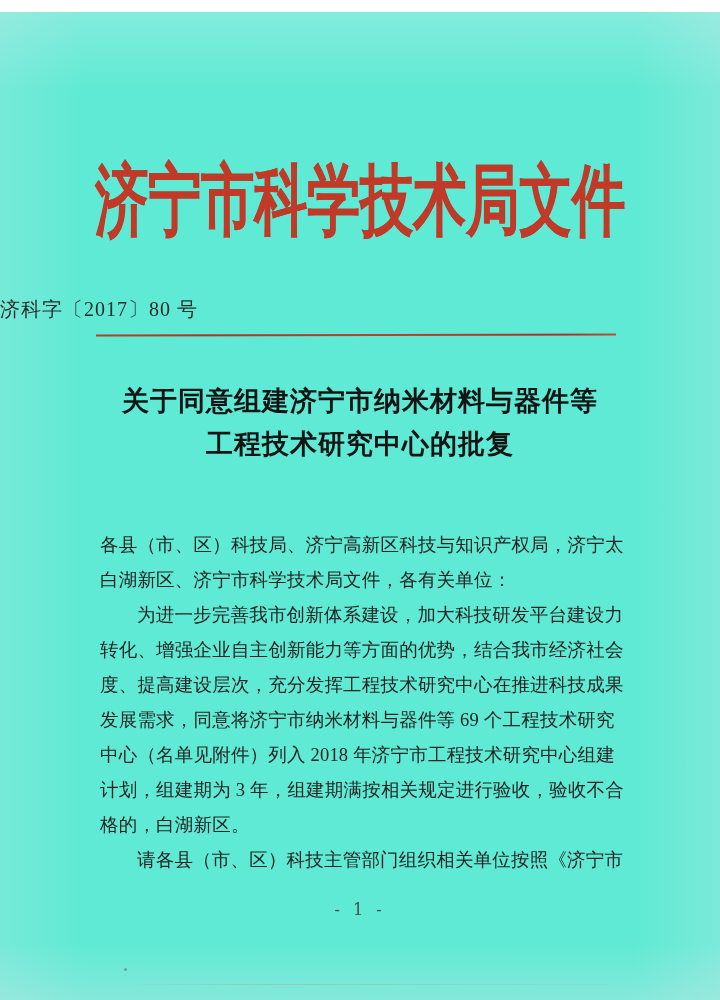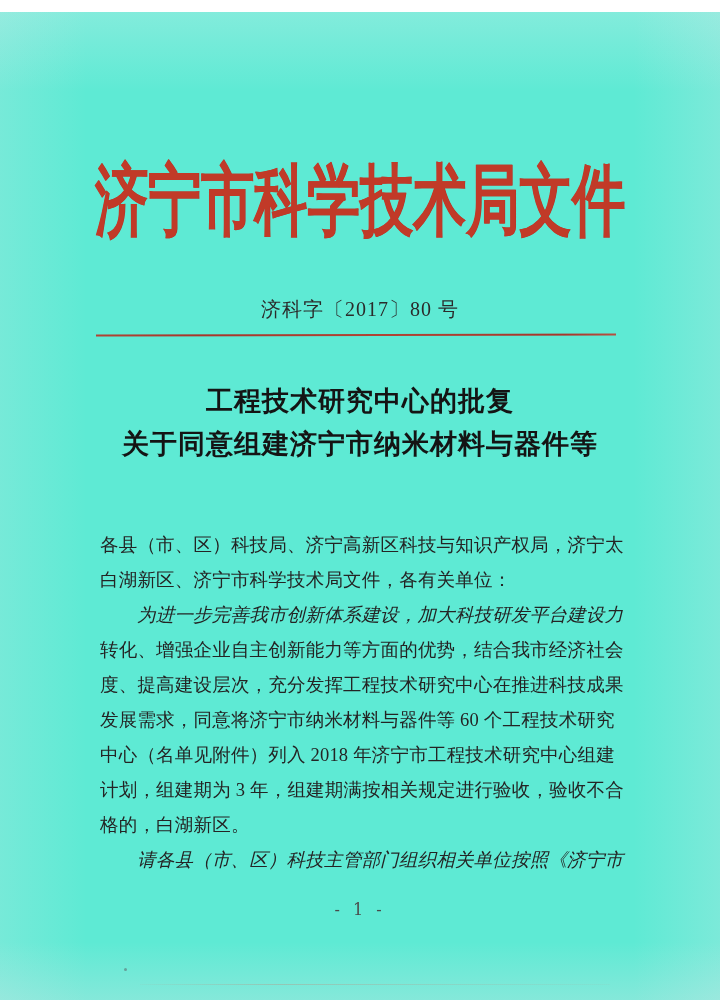--- a/index.html
+++ b/index.html
@@ -38,21 +38,20 @@
     transform-origin: top center;
     letter-spacing: 0px;
     white-space: nowrap;
     font-family: "Liberation Serif", "DejaVu Serif", serif;
   }
   .doc-number {
     position: absolute;
     top: 284px;
     left: 0;
     right: 0;
-    text-align: center;
     font-size: 20px;
     color: #2b2b2b;
     letter-spacing: 1px;
   }
   .red-rule {
     position: absolute;
     top: 322px;
     left: 96px;
     width: 520px;
     height: 2px;
@@ -82,21 +81,20 @@
     font-family: "Liberation Serif", "DejaVu Serif", serif;
   }
   .doc-body .line {
     height: 35px;
     line-height: 35px;
     white-space: nowrap;
     letter-spacing: 0.2px;
   }
   .doc-body .line.indent {
     padding-left: 37px;
-    font-style: italic;
   }
   .artifact-line {
     position: absolute;
     top: 972px;
     left: 140px;
     right: 110px;
     height: 1px;
     background: linear-gradient(90deg, rgba(205,130,110,0.05), rgba(205,120,100,0.30) 30%, rgba(205,120,100,0.18) 60%, rgba(205,130,110,0.05));
   }
   .page-number {
@@ -133,31 +131,31 @@
 
 <div class="page">
 
   <div class="red-head">济宁市科学技术局文件</div>
 
   <div class="doc-number">济科字〔2017〕80 号</div>
 
   <div class="red-rule"></div>
 
   <div class="title">
+    <div>关于同意组建济宁市纳米材料与器件等</div>
     <div>工程技术研究中心的批复</div>
-    <div>关于同意组建济宁市纳米材料与器件等</div>
   </div>
 
   <div class="doc-body">
     <div class="line">各县（市、区）科技局、济宁高新区科技与知识产权局，济宁太</div>
     <div class="line">白湖新区、济宁市科学技术局文件，各有关单位：</div>
     <div class="line indent">为进一步完善我市创新体系建设，加大科技研发平台建设力</div>
     <div class="line">转化、增强企业自主创新能力等方面的优势，结合我市经济社会</div>
     <div class="line">度、提高建设层次，充分发挥工程技术研究中心在推进科技成果</div>
-    <div class="line">发展需求，同意将济宁市纳米材料与器件等 60 个工程技术研究</div>
+    <div class="line">发展需求，同意将济宁市纳米材料与器件等 69 个工程技术研究</div>
     <div class="line">中心（名单见附件）列入 2018 年济宁市工程技术研究中心组建</div>
     <div class="line">计划，组建期为 3 年，组建期满按相关规定进行验收，验收不合</div>
     <div class="line">格的，白湖新区。</div>
     <div class="line indent">请各县（市、区）科技主管部门组织相关单位按照《济宁市</div>
   </div>
 
   <div class="page-number">- 1 -</div>
 
   <div class="artifact-line"></div>
   <div class="speck"></div>

